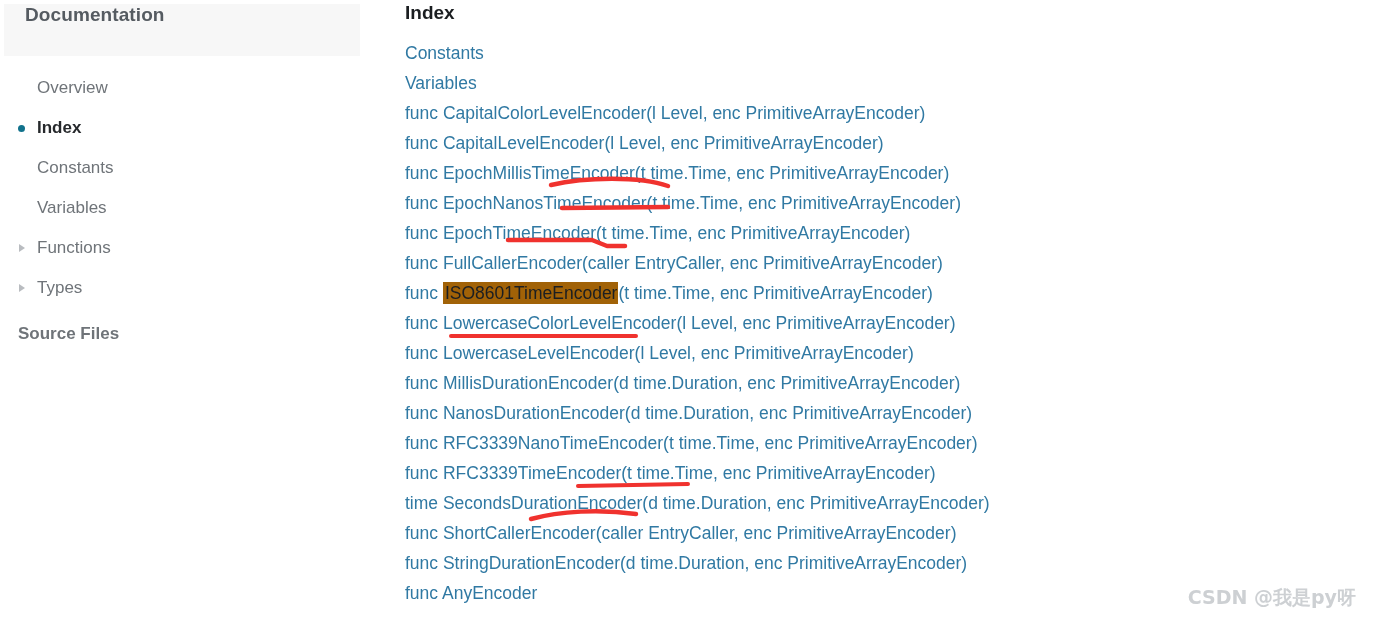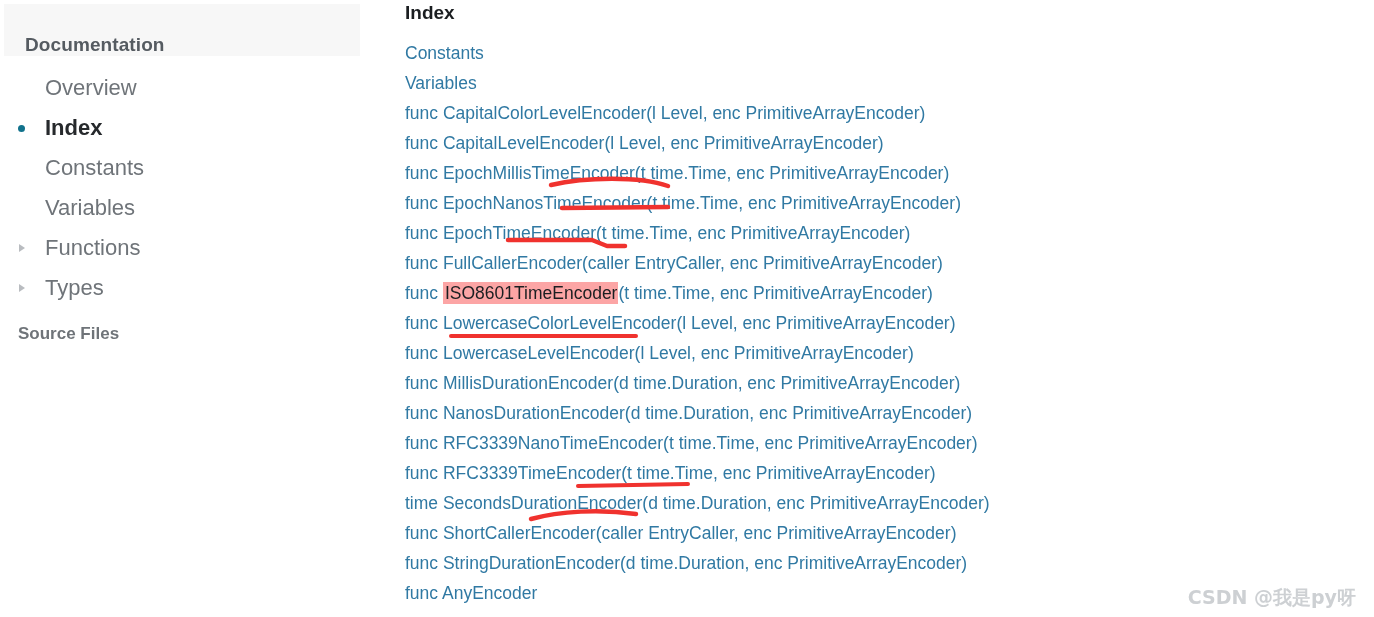--- a/index.html
+++ b/index.html
@@ -27,21 +27,21 @@
     background: #ffffff;
   }
   #sidebar-header {
     position: absolute;
     left: 4px;
     top: 4px;
     width: 356px;
     height: 52px;
     background: #f7f7f7;
     display: flex;
-    align-items: flex-end;
+    align-items: flex-start;
   }
   #sidebar-header .title {
     margin-left: 21px;
     font-size: 19px;
     font-weight: bold;
     color: #555b61;
     letter-spacing: 0.1px;
   }
   #sidebar-nav {
     position: absolute;
@@ -52,23 +52,23 @@
   .nav-item {
     position: relative;
     height: 40px;
     display: flex;
     align-items: center;
     padding-left: 18px;
     box-sizing: border-box;
     cursor: pointer;
   }
   .nav-item .nav-label {
-    font-size: 22px;
+    font-size: 17px;
     color: #6f7479;
-    margin-left: 17px;
+    margin-left: 9px;
     white-space: nowrap;
   }
   .nav-item.current .nav-label {
     color: #26292c;
     font-weight: bold;
   }
   .nav-marker {
     width: 10px;
     height: 10px;
     display: inline-block;
@@ -132,21 +132,21 @@
   }
   .index-row {
     height: 30px;
     line-height: 30px;
     white-space: nowrap;
     font-size: 17.5px;
     color: #3079a3;
     cursor: pointer;
   }
   .index-row .hl {
-    background: #fca5a5;
+    background: #a16207;
     color: #1b1e21;
     padding: 1px 1px 1px 2px;
   }
 
   
   #annotations {
     position: absolute;
     left: 0;
     top: 0;
     width: 1374px;

